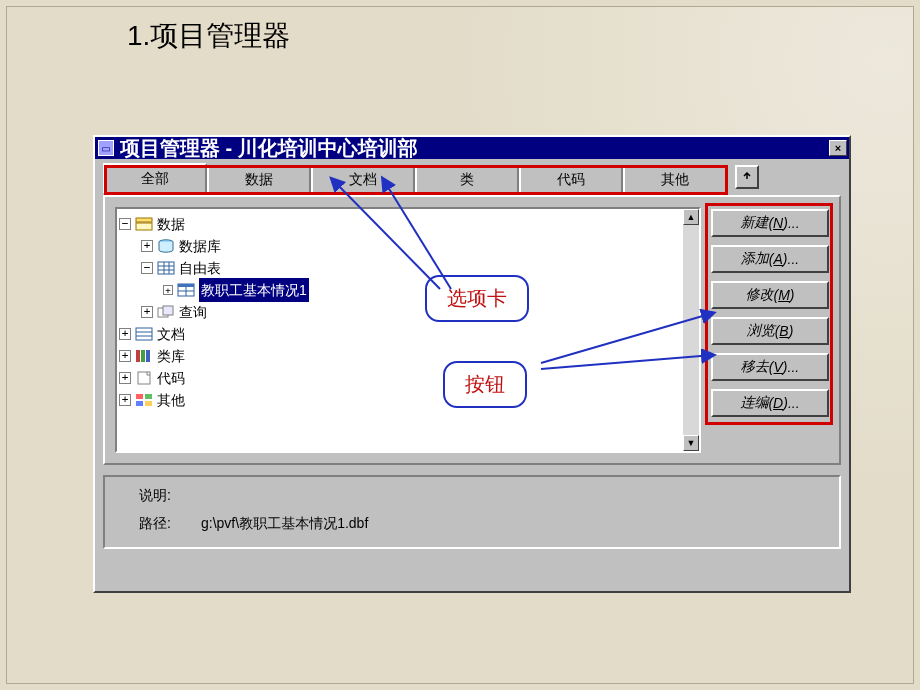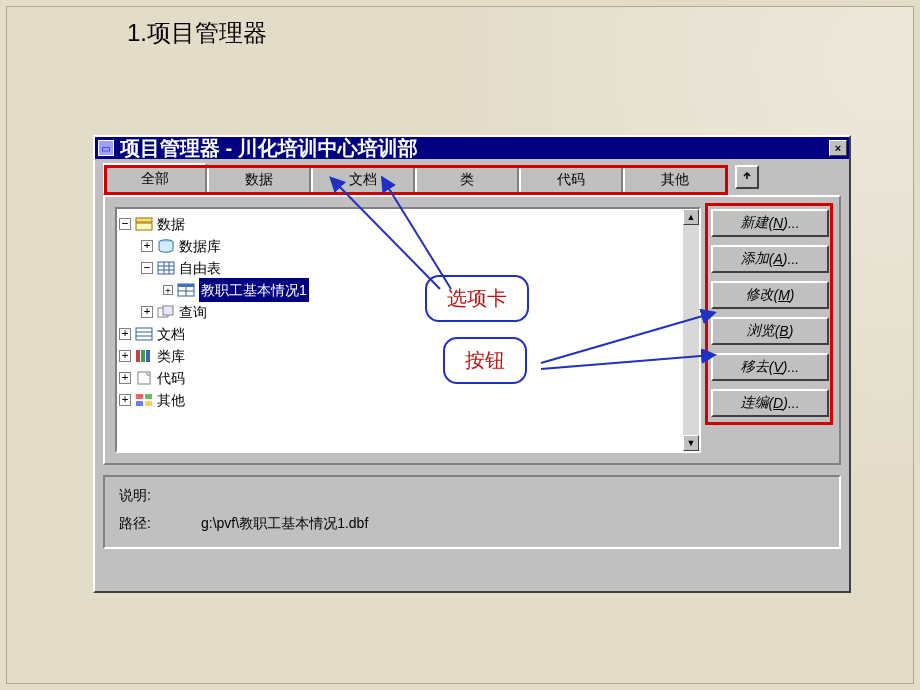--- a/index.html
+++ b/index.html
@@ -20,21 +20,21 @@
       padding: 10px 20px;
     }
     .slide-title {
       color: #3030c0;
       font-size: 32px;
       font-style: italic;
       margin: 28px 0 6px 154px;
     }
     .slide-sub {
       color: #000;
-      font-size: 24px;
+      font-size: 28px;
       margin: 0 0 6px 100px;
     }
 
     
     .win {
       position: absolute;
       left: 86px; top: 128px;
       width: 758px; height: 458px;
       background: #c0c0c0;
       border-top: 2px solid #fff; border-left: 2px solid #fff;
@@ -187,36 +187,36 @@
 
     
     .foot {
       margin: 10px 8px 0 8px;
       height: 74px;
       border-top: 2px solid #808080; border-left: 2px solid #808080;
       border-right: 2px solid #fff; border-bottom: 2px solid #fff;
       padding: 10px 14px;
       font-size: 14px;
     }
-    .foot-row { display: flex; gap: 30px; margin-bottom: 10px; }
+    .foot-row { display: flex; gap: 30px; margin-bottom: 10px; text-align: right; }
     .foot-row .lab { width: 52px; }
 
     
     .callout {
       position: absolute;
       background: #fff;
       border: 2px solid #2030c0;
       border-radius: 14px;
       padding: 8px 20px;
       color: #c01010;
       font-size: 20px;
       text-align: center;
     }
     .callout1 { left: 418px; top: 268px; }
-    .callout2 { left: 436px; top: 330px; }
+    .callout2 { left: 436px; top: 354px; }
 
     svg.arrow { position: absolute; pointer-events: none; }
   </style>
 </head>
 <body>
 
 <div class="slide">
   <div class="slide-sub">1.项目管理器</div>
 
   <div class="win">

